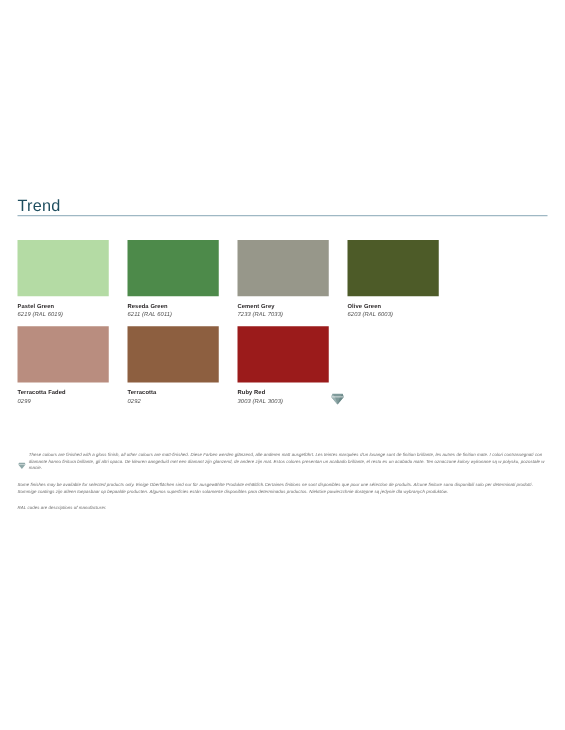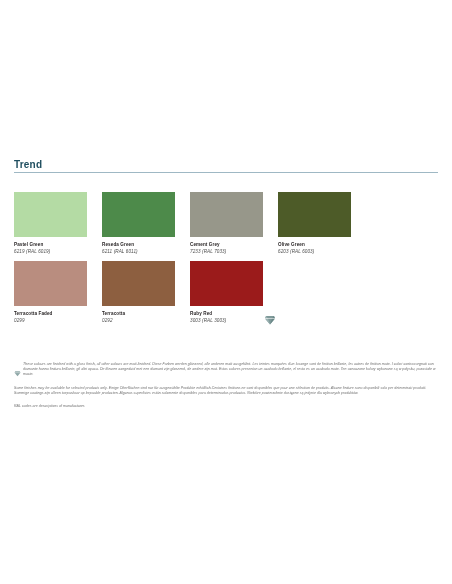--- a/index.html
+++ b/index.html
@@ -23,22 +23,22 @@
   }
 
   
   .section {
     position: absolute;
     left: 14px;
     top: 160px;
     width: 424px;
   }
   .section-title {
-    font-size: 10px;
-    font-weight: bold;
+    font-size: 13px;
+    font-weight: normal;
     color: #1f4e5f;
     letter-spacing: 0.2px;
     padding-bottom: 3px;
     line-height: 9px;
   }
   .section-rule {
     height: 1px;
     background: #9fb8c4;
     width: 424px;
   }

